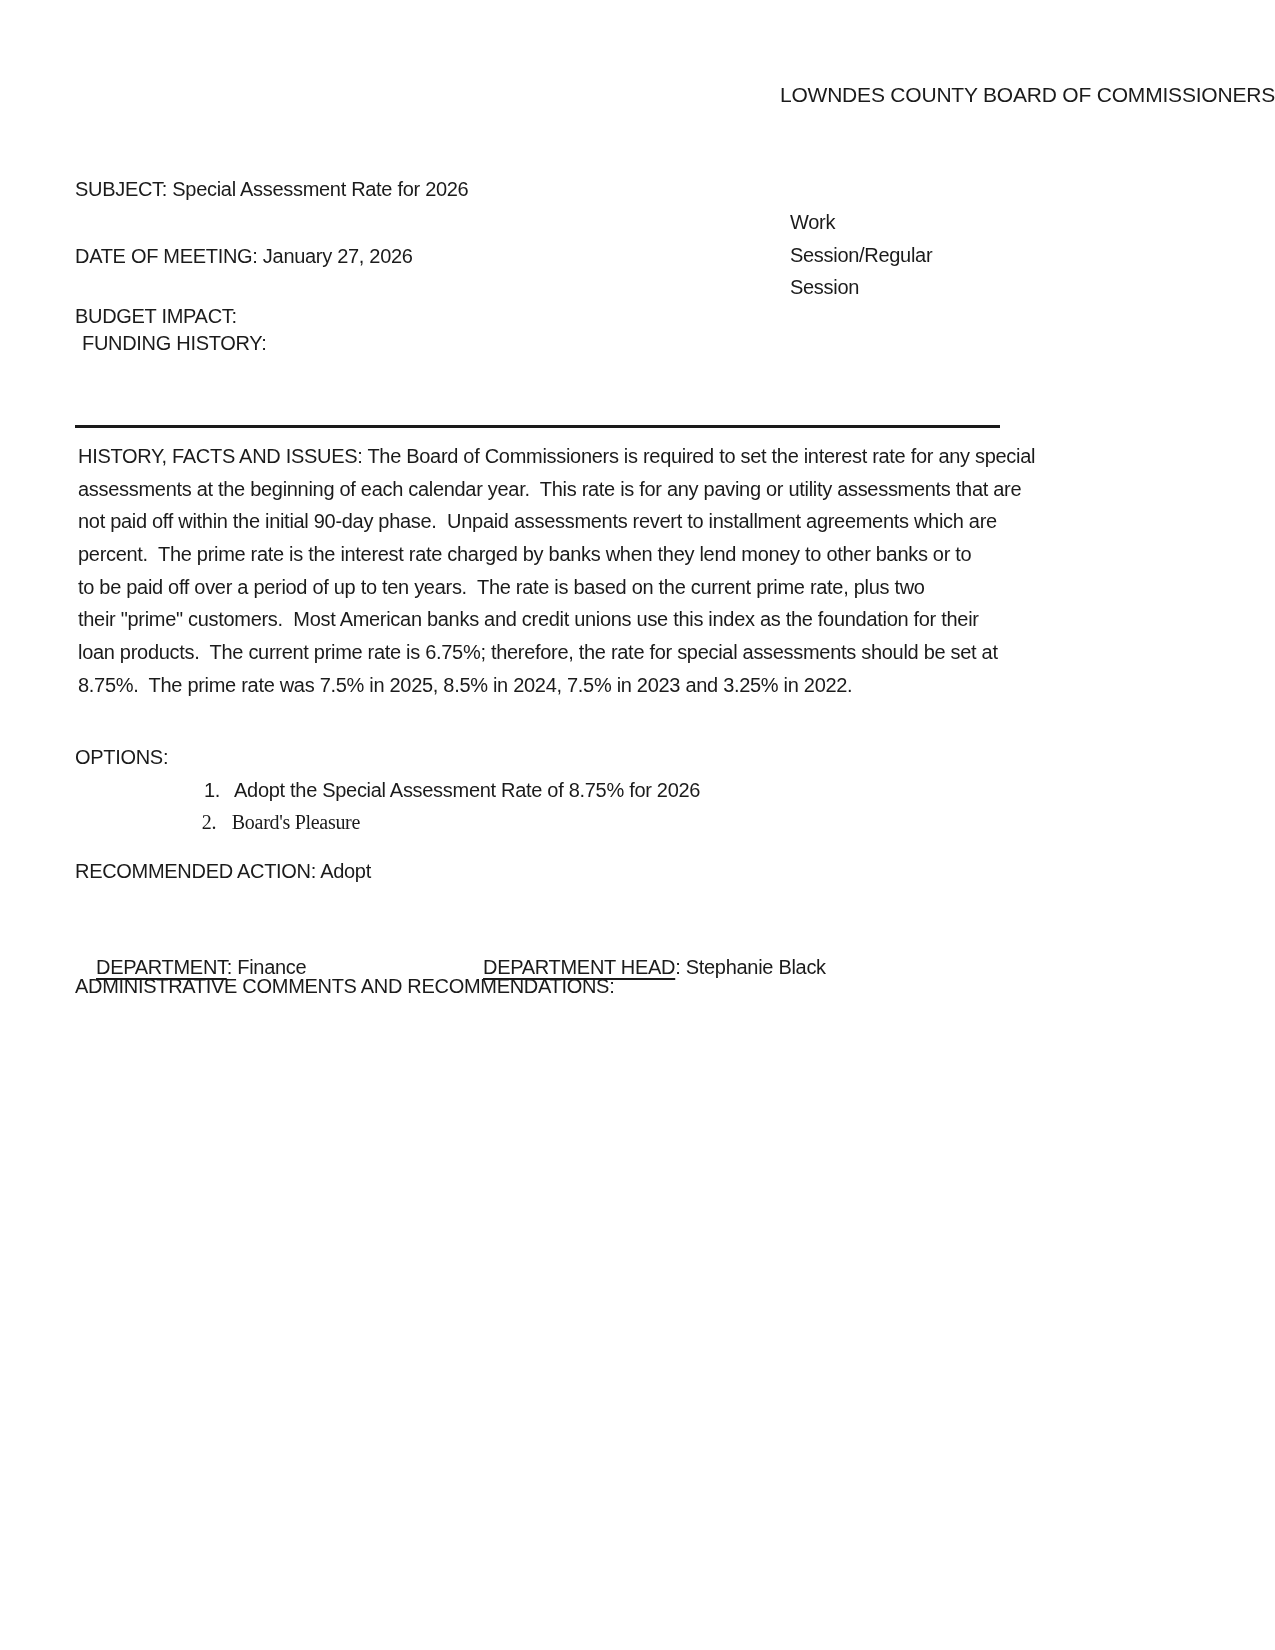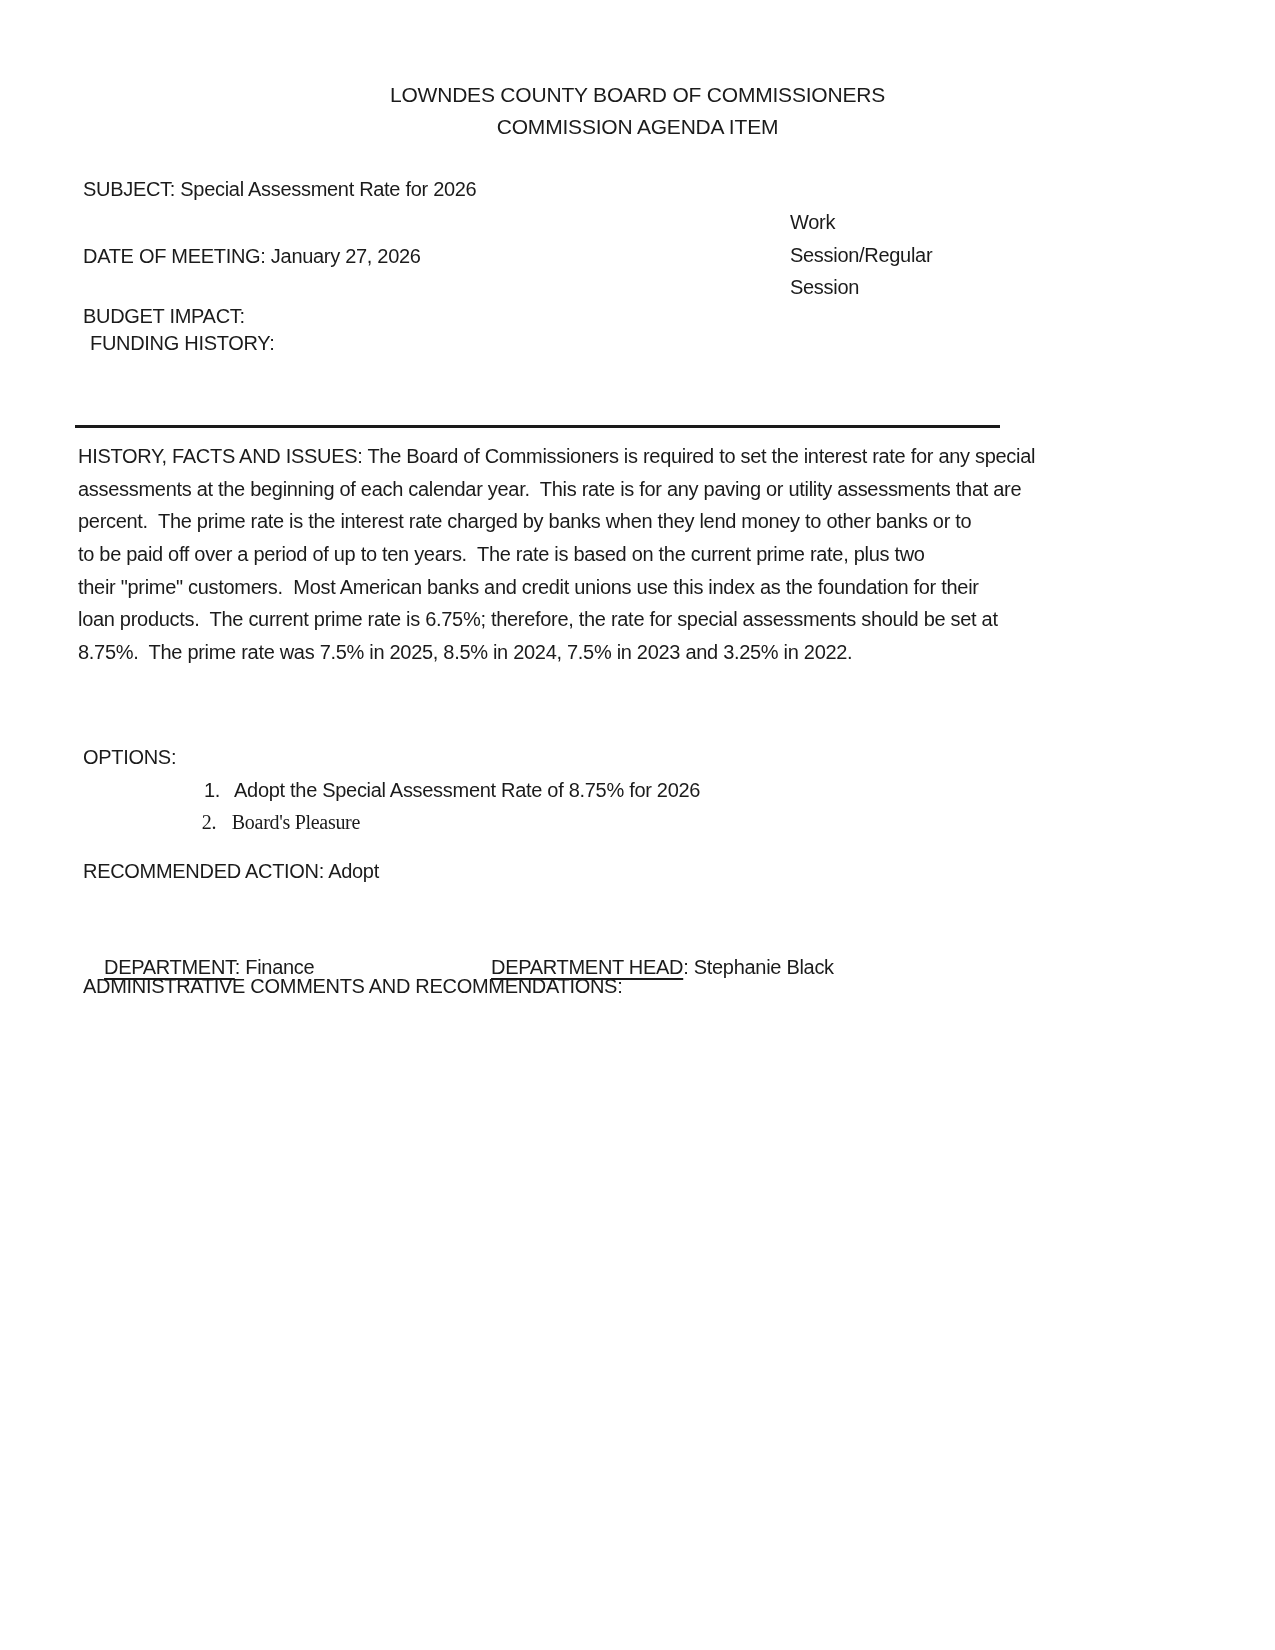--- a/index.html
+++ b/index.html
@@ -15,27 +15,26 @@
     font-family: "Liberation Sans", sans-serif;
     color: #1b1b1b;
     overflow: hidden;
   }
   .line {
     position: absolute;
     white-space: pre;
     font-size: 20px;
     line-height: 32.6px;
     letter-spacing: -0.3px;
-    margin-left: 8px;
   }
   .title-line {
     position: absolute;
     left: 0;
     right: 0;
-    text-align: center;
+    text-align: right;
     white-space: pre;
     font-size: 21px;
     line-height: 33px;
     letter-spacing: -0.2px;
   }
   .para-line {
     white-space: pre;
     font-size: 20px;
     line-height: 32.65px;
     letter-spacing: -0.3px;
@@ -81,41 +80,41 @@
     text-decoration-thickness: 2px;
     text-underline-offset: 4px;
   }
 </style>
 </head>
 <body>
 
 <div class="page">
 
   <div class="title-line" style="top:78px;">LOWNDES COUNTY BOARD OF COMMISSIONERS</div>
-  <div class="title-line" style="top:110px;">COMMISSION AGENDA ITEM</div>
 
   <div class="line" style="left:75px; top:173px;">SUBJECT: Special Assessment Rate for 2026</div>
 
   <div class="line" style="left:75px; top:240px;">DATE OF MEETING: January 27, 2026</div>
 
   <div class="line" style="left:75px; top:300px;">BUDGET IMPACT:</div>
 
   <div class="line" style="left:82px; top:327px;">FUNDING HISTORY:</div>
 
   <div class="session-block">
     <div class="sline">Work</div>
     <div class="sline">Session/Regular</div>
     <div class="sline">Session</div>
   </div>
 
   <div class="rule"></div>
 
   <div class="history-block">
     <div class="para-line">HISTORY, FACTS AND ISSUES: The Board of Commissioners is required to set the interest rate for any special</div>
     <div class="para-line">assessments at the beginning of each calendar year.  This rate is for any paving or utility assessments that are</div>
+    <div class="para-line">not paid off within the initial 90-day phase.  Unpaid assessments revert to installment agreements which are</div>
     <div class="para-line">percent.  The prime rate is the interest rate charged by banks when they lend money to other banks or to</div>
     <div class="para-line">to be paid off over a period of up to ten years.  The rate is based on the current prime rate, plus two</div>
     <div class="para-line">their "prime" customers.  Most American banks and credit unions use this index as the foundation for their</div>
     <div class="para-line">loan products.  The current prime rate is 6.75%; therefore, the rate for special assessments should be set at</div>
     <div class="para-line">8.75%.  The prime rate was 7.5% in 2025, 8.5% in 2024, 7.5% in 2023 and 3.25% in 2022.</div>
   </div>
 
   <div class="line" style="left:75px; top:741px;">OPTIONS:</div>
 
   <div class="option-row" style="top:741px;">

